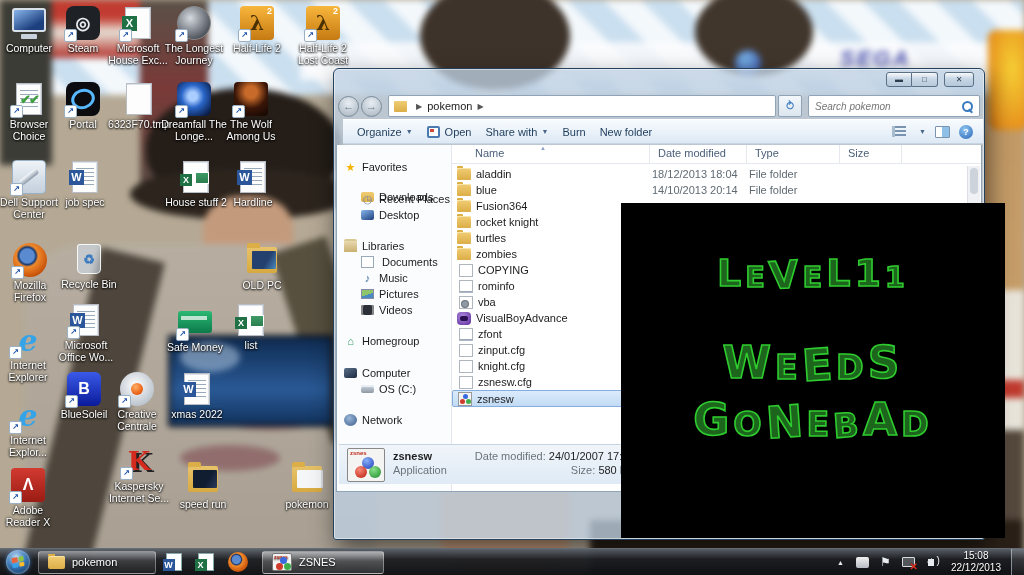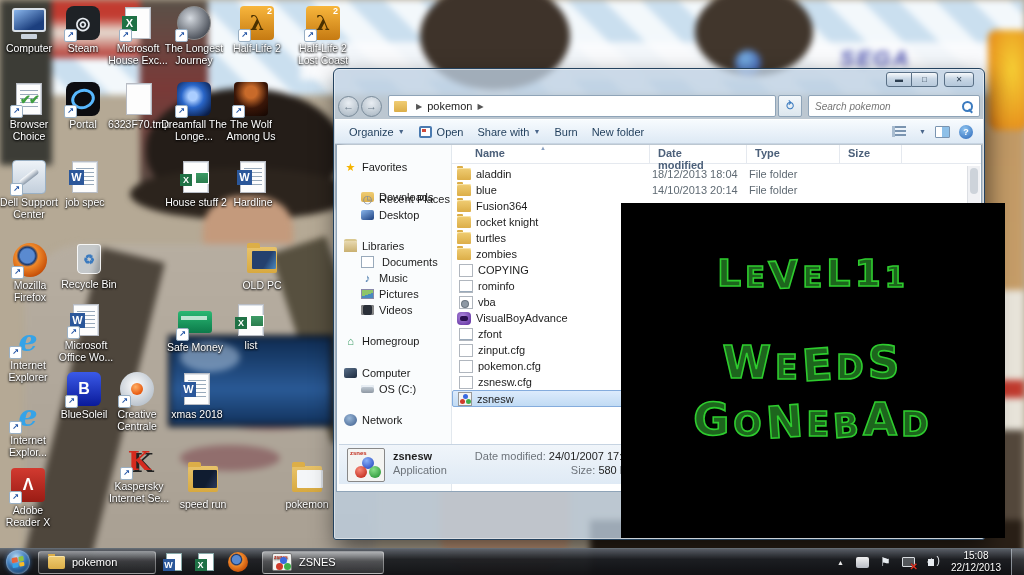--- a/index.html
+++ b/index.html
@@ -122,21 +122,21 @@
   .crumb-sep { color:#555; font-size:8px; margin:0 5px; }
   .refreshbtn { width:24px; height:22px; margin-left:2px; background:linear-gradient(#f4f8fb,#dce6ee); border:1px solid #8fa4b8;
     border-radius:2px; color:#3a7abf; font-size:12px; text-align:center; line-height:20px; }
   .searchbox { flex:1; height:22px; margin-left:6px; background:#fff; border:1px solid #8fa4b8; border-radius:2px;
     display:flex; align-items:center; padding:0 6px; }
   .searchbox input { flex:1; border:none; outline:none; font-size:10px; font-style:italic; color:#707a84;
     font-family:"Liberation Sans", sans-serif; background:transparent; }
   .mag { position:relative; width:12px; height:12px; }
   .mag::before { content:""; position:absolute; left:1px; top:1px; width:7px; height:7px; border:2px solid #3a7abf; border-radius:50%; }
   .mag::after { content:""; position:absolute; right:0; bottom:0; width:5px; height:2px; background:#3a7abf; transform:rotate(45deg); }
-  .toolbar { position:absolute; left:1px; right:1px; top:50px; height:25px;
+  .toolbar { position:absolute; left:9px; right:1px; top:50px; height:25px;
     background:linear-gradient(#f7fbfe,#e9f1f9 55%,#dde9f4); border-top:1px solid #fff; border-bottom:1px solid #c7d4e2;
     display:flex; align-items:center; font-size:11px; color:#1e3c5a; }
   .tbi { margin-left:14px; display:flex; align-items:center; }
   .caret { font-size:7px; margin-left:4px; color:#4a668a; }
   .openico { width:13px; height:12px; border:2px solid #4a7ab0; background:#fff; border-radius:2px; margin-right:5px; position:relative; }
   .openico::after { content:""; position:absolute; left:1px; top:1px; width:4px; height:3px; background:#d04a3a; }
   .tbright { margin-left:auto; margin-right:10px; display:flex; align-items:center; gap:9px; }
   .vlist { width:14px; height:11px; background:repeating-linear-gradient(#7a94b0 0 2px, transparent 2px 4px); border-left:3px solid #a8bcd0; }
   .vpane { width:15px; height:12px; border:1px solid #7a94b0; background:linear-gradient(90deg,#fff 50%, #8ec0e8 50%); border-radius:1px; }
   .helpico { width:14px; height:14px; border-radius:50%; background:radial-gradient(circle at 40% 30%, #8ec4f0, #2a66b8); color:#fff;
@@ -155,21 +155,21 @@
   .sic-doc { background:#fff; border:1px solid #9ab; height:12px !important; width:10px !important; margin-right:8px !important; }
   .sic-music { color:#3a6ea5; }
   .sic-pic { background:linear-gradient(160deg,#8ec46a 55%, #4a8ac0 55%); border:1px solid #88a; height:10px !important; }
   .sic-vid { background:#2a2f38; border-radius:2px; height:10px !important; box-shadow:inset 2px 0 0 #888, inset -2px 0 0 #888; }
   .sic-home { color:#3f9e68; }
   .sic-comp { background:linear-gradient(150deg,#5a708a,#1c2a3e); border-radius:2px; height:10px !important; }
   .sic-disk { background:linear-gradient(#cdd6e0,#8f99a4); border-radius:2px; height:8px !important; box-shadow:inset 0 2px 0 #e8eef4; }
   .sic-net { background:radial-gradient(circle at 40% 35%, #9ab8d8, #3a5a8a); border-radius:50%; height:12px !important; width:12px !important; }
   .colhead { position:absolute; left:115px; right:0; top:0; height:19px; border-bottom:1px solid #e5e9ef;
     font-size:11px; color:#4c607a; display:flex; }
-  .ch { padding:2px 16px 0 8px; border-right:1px solid #e5e9ef; height:19px;font-weight:bold; }
+  .ch { padding:2px 16px 0 8px; border-right:1px solid #e5e9ef; height:19px; }
   .ch-name { width:198px; padding-left:23px; position:relative; }
   .ch-name .sort { position:absolute; left:88px; top:0; font-size:6px; color:#8aa0c0; }
   .ch-date { width:97px; }
   .ch-type { width:93px; }
   .ch-size { width:62px; }
   .flist { position:absolute; left:115px; top:21px; right:1px; font-size:11px; color:#1c1c1c; }
   .frow { display:flex; align-items:center; height:16px; padding-left:5px; }
   .frow.sel { background:linear-gradient(#dcebfc,#c1dbf4); border:1px solid #84acdd; border-radius:2px; height:17px; }
   .fic { width:14px; height:12px; margin-right:5px; flex:0 0 14px; position:relative; }
   .fi-folder { background:linear-gradient(#f0cd74,#dcae48); border-radius:2px 2px 1px 1px; box-shadow:inset 0 1px 0 #f8e4a8; }
@@ -469,21 +469,21 @@
         <div class="glyph"></div>
       </div>
     <div class="lb">Creative Centrale</div>
   </div>
   <div class="di" style="left:164px;top:372px">
     <div class="ic">
         <div class="pg"></div>
         <div class="pg-lines"></div>
         <div class="wd-block">W</div>
       </div>
-    <div class="lb">xmas 2018</div>
+    <div class="lb">xmas 2022</div>
   </div>
   <div class="di" style="left:-5px;top:398px">
     <div class="ic i-ie sc">
         <div class="glyph">e</div>
       </div>
     <div class="lb">Internet Explor...</div>
   </div>
   <div class="di" style="left:-5px;top:468px">
     <div class="ic i-adobe sc">
         <div class="ibox"></div>
@@ -668,21 +668,21 @@
         <div class="frow">
             <span class="fic fi-text"></span>
             <span class="fname">zfont</span>
           </div>
         <div class="frow">
             <span class="fic fi-file"></span>
             <span class="fname">zinput.cfg</span>
           </div>
         <div class="frow">
             <span class="fic fi-file"></span>
-            <span class="fname">pokemon.cfg</span>
+            <span class="fname">knight.cfg</span>
           </div>
         <div class="frow">
             <span class="fic fi-file"></span>
             <span class="fname">zsnesw.cfg</span>
           </div>
         <div class="frow sel">
             <span class="fic fi-zsnes">
               <i class="o1"></i>
               <i class="o2"></i>
               <i class="o3"></i>

